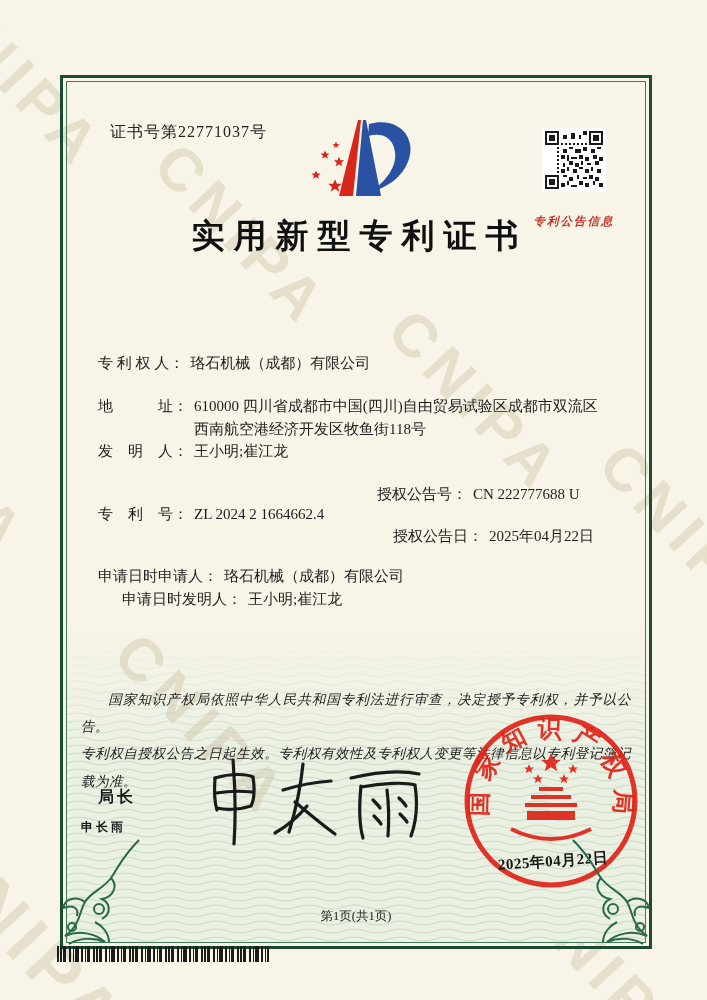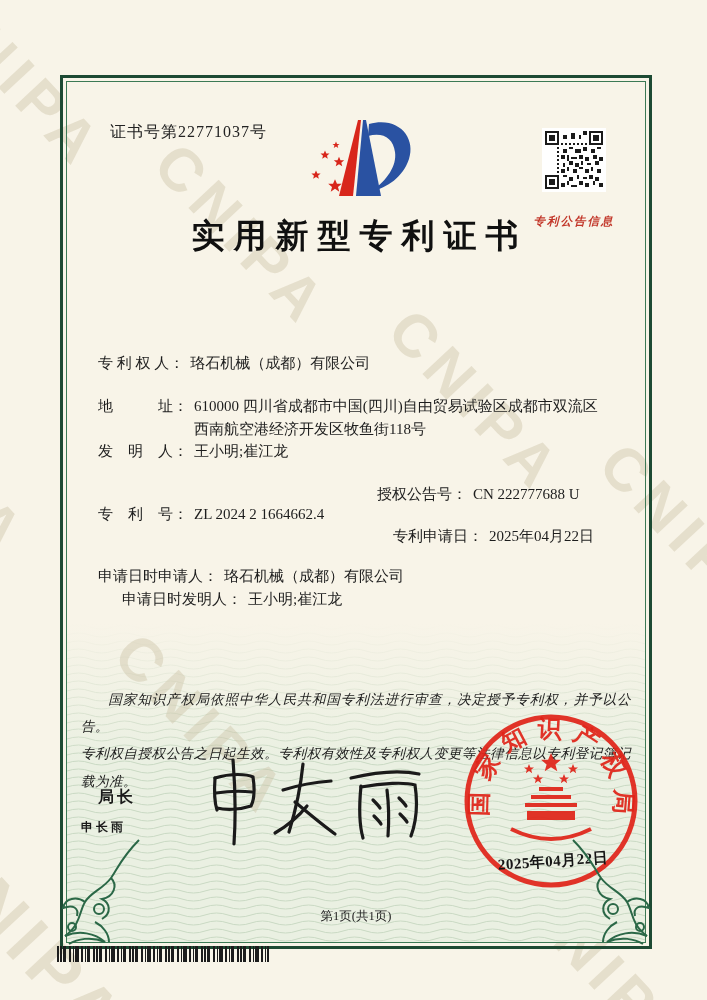--- a/index.html
+++ b/index.html
@@ -248,21 +248,21 @@
       </div>
       <div class="field cell-patentno">
         <span class="lab">专　利　号：</span>
         <span class="val">ZL 2024 2 1664662.4</span>
       </div>
       <div class="field cell-grantno">
         <span class="lab">授权公告号：</span>
         <span class="val">CN 222777688 U</span>
       </div>
       <div class="field cell-grantdate">
-        <span class="lab">专利申请日：</span>
+        <span class="lab">授权公告日：</span>
         <span class="val">2025年04月22日</span>
       </div>
       <div class="field row-applicant-filing">
         <span class="lab">申请日时申请人：</span>
         <span class="val">珞石机械（成都）有限公司</span>
       </div>
       <div class="field row-inventor-filing">
         <span class="lab">申请日时发明人：</span>
         <span class="val">王小明;崔江龙</span>
       </div>

